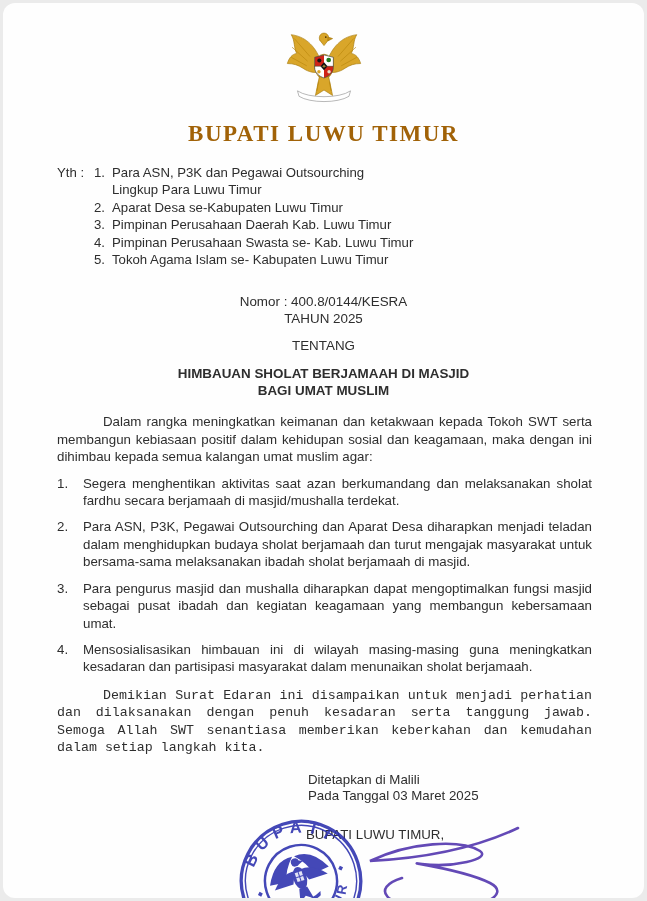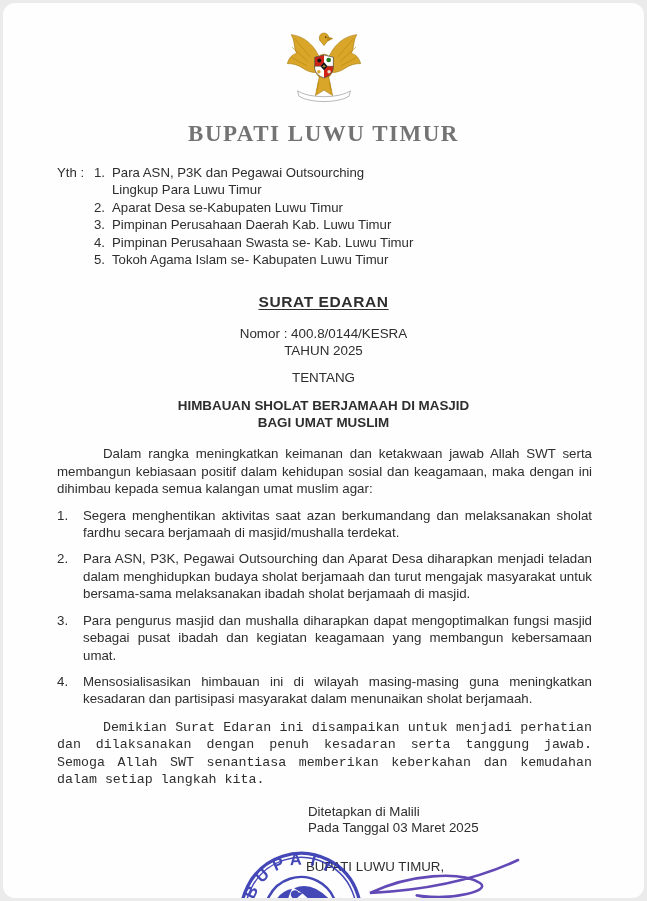--- a/index.html
+++ b/index.html
@@ -6,21 +6,21 @@
   html,body { width:647px; height:901px; }
   body { background:#ebebeb; font-family:"Liberation Sans", sans-serif; }
   .page {
     position:absolute; left:3px; top:3px; width:641px; height:895px;
     background:#fefefe; border-radius:12px; overflow:hidden; color:#2e2e2e;
   }
   
   .emblem-wrap { display:flex; justify-content:center; padding-top:25px; }
   .letterhead-title {
     text-align:center; font-family:"Liberation Serif","DejaVu Serif",serif;
-    font-weight:bold; font-size:23px; letter-spacing:1.5px; margin-top:11px; color:#737373;
+    font-weight:bold; font-size:23px; letter-spacing:1.5px; margin-top:11px; color:#a16207;
   }
   
   .recipients { margin:17px 0 0 54px; font-size:13.2px; line-height:17.4px; display:flex; }
   .yth { width:37px; }
   .rec-row { display:flex; }
   .rec-num { width:18px; flex:0 0 18px; }
   .rec-line2 { margin-left:18px; }
   
   .heading { text-align:center; margin-top:26px; font-size:13.4px; line-height:16px; }
   .se-title { font-size:15.5px; font-weight:bold; letter-spacing:.6px; text-decoration:underline; text-underline-offset:2px; }
@@ -118,32 +118,31 @@
         <span>Pimpinan Perusahaan Swasta se- Kab. Luwu Timur</span>
       </div>
       <div class="rec-row">
         <span class="rec-num">5.</span>
         <span>Tokoh Agama Islam se- Kabupaten Luwu Timur</span>
       </div>
     </div>
   </div>
 
   <div class="heading">
-    <div class="se-title">SURAT EDARAN</div>
     <div class="se-number">Nomor : 400.8/0144/KESRA</div>
     <div class="se-year">TAHUN 2025</div>
     <div class="se-about">TENTANG</div>
     <div class="se-subject">
       <div>HIMBAUAN SHOLAT BERJAMAAH DI MASJID</div>
       <div>BAGI UMAT MUSLIM</div>
     </div>
   </div>
 
   <div class="body-text">
-    <p class="opening">Dalam rangka meningkatkan keimanan dan ketakwaan jawab Allah SWT serta membangun kebiasaan positif dalam kehidupan sosial dan keagamaan, maka dengan ini dihimbau kepada semua kalangan umat muslim agar:</p>
+    <p class="opening">Dalam rangka meningkatkan keimanan dan ketakwaan kepada Tokoh SWT serta membangun kebiasaan positif dalam kehidupan sosial dan keagamaan, maka dengan ini dihimbau kepada semua kalangan umat muslim agar:</p>
 
     <div class="directive">
       <span class="dir-num">1.</span>
       <span class="dir-text">Segera menghentikan aktivitas saat azan berkumandang dan melaksanakan sholat fardhu secara berjamaah di masjid/mushalla terdekat.</span>
     </div>
     <div class="directive">
       <span class="dir-num">2.</span>
       <span class="dir-text">Para ASN, P3K, Pegawai Outsourching dan Aparat Desa diharapkan menjadi teladan dalam menghidupkan budaya sholat berjamaah dan turut mengajak masyarakat untuk bersama-sama melaksanakan ibadah sholat berjamaah di masjid.</span>
     </div>
     <div class="directive">

